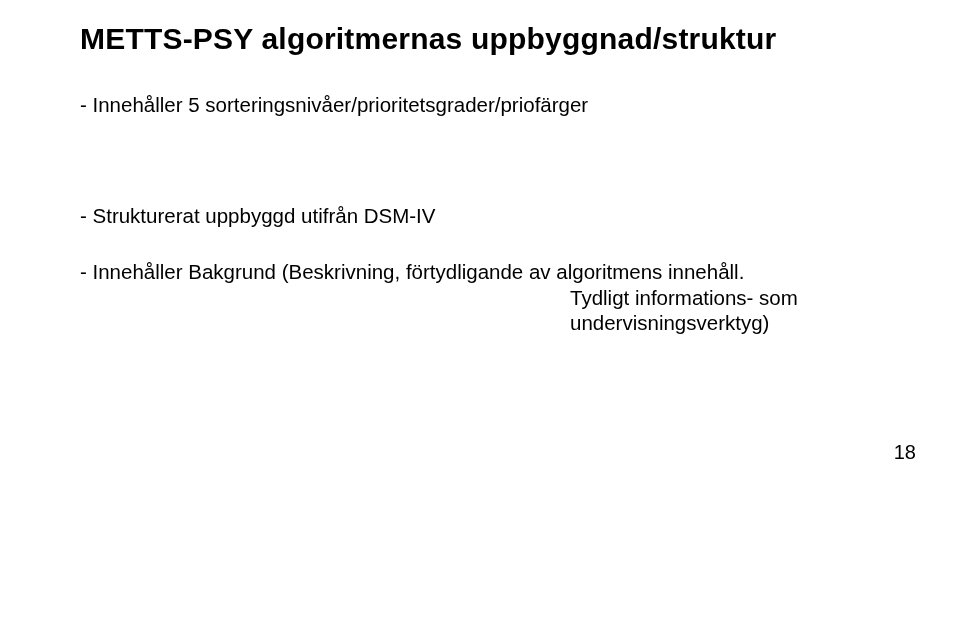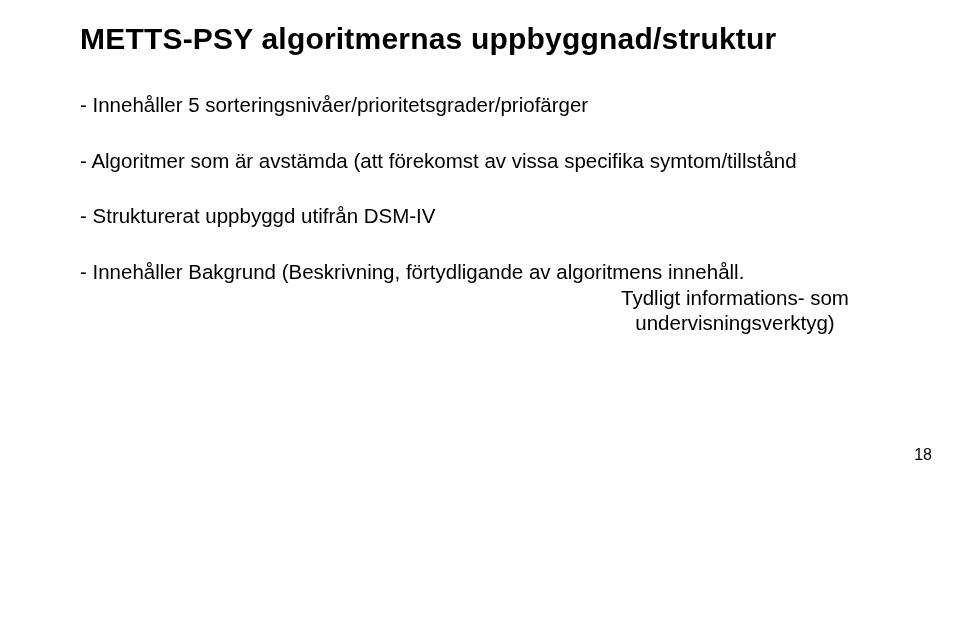--- a/index.html
+++ b/index.html
@@ -32,44 +32,43 @@
   .item {
     margin-bottom: 30px;
   }
   .sub {
     display: block;
     padding-left: 292px;
   }
   .sub2 {
     display: block;
     padding-left: 490px;
-    text-align: center;
   }
   .pageno {
     position: absolute;
-    right: 28px;
+    right: 44px;
     bottom: 16px;
-    font-size: 16px;
+    font-size: 20px;
     margin-top: 19px;
   }
 </style>
 </head>
 <body>
 
 <div class="page">
   <div class="title">METTS-PSY algoritmernas uppbyggnad/struktur</div>
 
   <div class="body">
 
     <div class="item">
       <span>- Innehåller 5 sorteringsnivåer/prioritetsgrader/priofärger</span>
     </div>
 
     <div class="item">
-      <span>- Algoritmer som är avstämda (att förekomst av vissa specifika symtom/tillstånd</span><br>
+      <br>
     </div>
 
     <div class="item">
       <span>- Strukturerat uppbyggd utifrån DSM-IV</span>
     </div>
 
 
 
     <div class="item">
       <span>- Innehåller Bakgrund (Beskrivning, förtydligande av algoritmens innehåll.</span><br>

